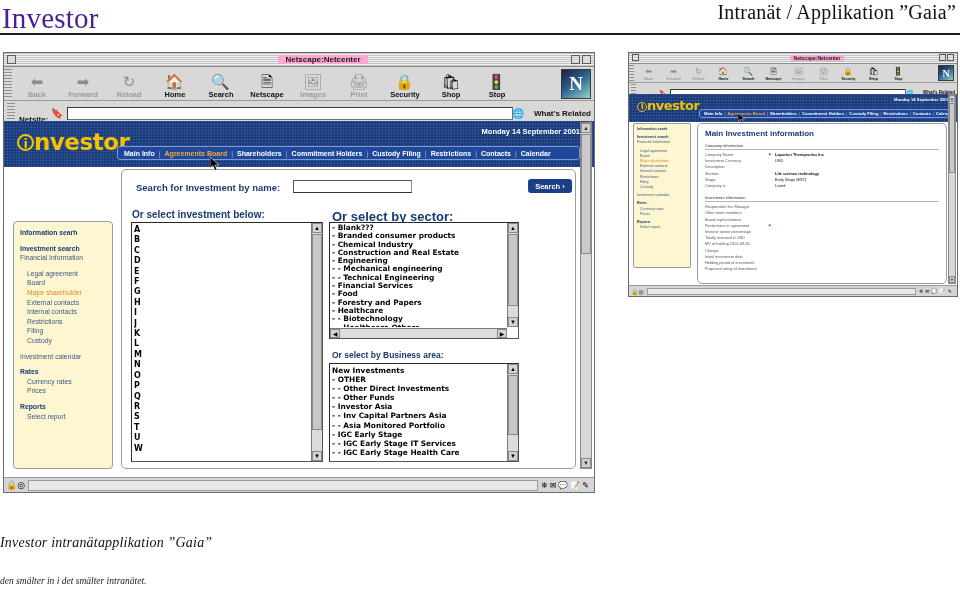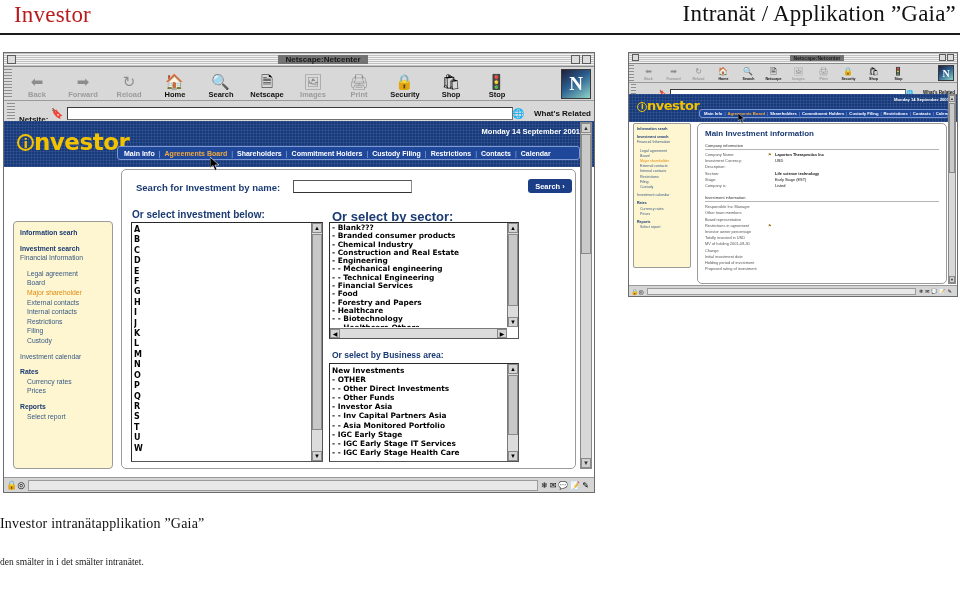--- a/index.html
+++ b/index.html
@@ -11,26 +11,26 @@
     overflow: hidden;
   }
 
   
   #page-header {
     position: absolute; left: 0; top: 0; width: 960px; height: 34px;
   }
   #page-header .h-left {
     position: absolute; left: 2px; top: 2px;
     font-family: "Liberation Serif", serif;
-    font-size: 23px; color: #b91c1c; letter-spacing: .2px; margin-left: 12px;
+    font-size: 29px; color: #4c1d95; letter-spacing: .2px;
   }
   #page-header .h-right {
     position: absolute; right: 4px; top: 1px;
     font-family: "Liberation Serif", serif;
-    font-size: 23px; color: #111; letter-spacing: .2px;
+    font-size: 20px; color: #111; letter-spacing: .2px;
   }
   #header-rule {
     position: absolute; left: 0; top: 33px; width: 960px; height: 2px;
     background: #1a1a1a;
   }
 
   
   .win {
     position: absolute;
     background: #cfcfcf;
@@ -43,21 +43,21 @@
     border-bottom: 1px solid #8a8a8a;
     display: flex; align-items: center; justify-content: center;
   }
   .titlebar .stripes {
     position: absolute; left: 0; top: 0; right: 0; bottom: 0;
     background: repeating-linear-gradient(to bottom,
       #c2c2c2 0px, #c2c2c2 1px, #f2f2f2 1px, #f2f2f2 2px);
   }
   .titlebar .t-text {
     position: relative; z-index: 3;
-    background: #737373;
+    background: #f9a8d4;
     padding: 0 7px;
     font-size: 8px; font-weight: bold; color: #1a1a1a;
     white-space: nowrap;
     margin-left: 48px;
   }
   .tb-btn {
     position: absolute; z-index: 3; top: 2px;
     width: 9px; height: 9px;
     background: #dcdcdc; border: 1px solid #5c5c5c;
   }
@@ -220,21 +220,21 @@
 
   
   .mi-title { color: #1a3a72; font-weight: bold; }
   .mi-sec { color: #333; border-bottom: 1px solid #b5b5b5; }
   .mi-row { display: flex; }
   .mi-row .k { color: #555; }
   .mi-row .v { color: #111; }
   .mi-row .v.b { font-weight: bold; }
 
   
-  #caption { position: absolute; left: 0; top: 516px; width: 620px; }
+  #caption { position: absolute; left: 0; top: 535px; width: 620px; font-style: italic; }
   #caption .cap-h {
     font-family: "Liberation Serif", serif; font-size: 14px; color: #111;
     letter-spacing: .2px;
   }
   #caption .cap-p {
     font-family: "Liberation Serif", serif; font-size: 9.5px; color: #1a1a1a;
     line-height: 1.45; margin-top: 10px;
   }
 </style>
 </head>

